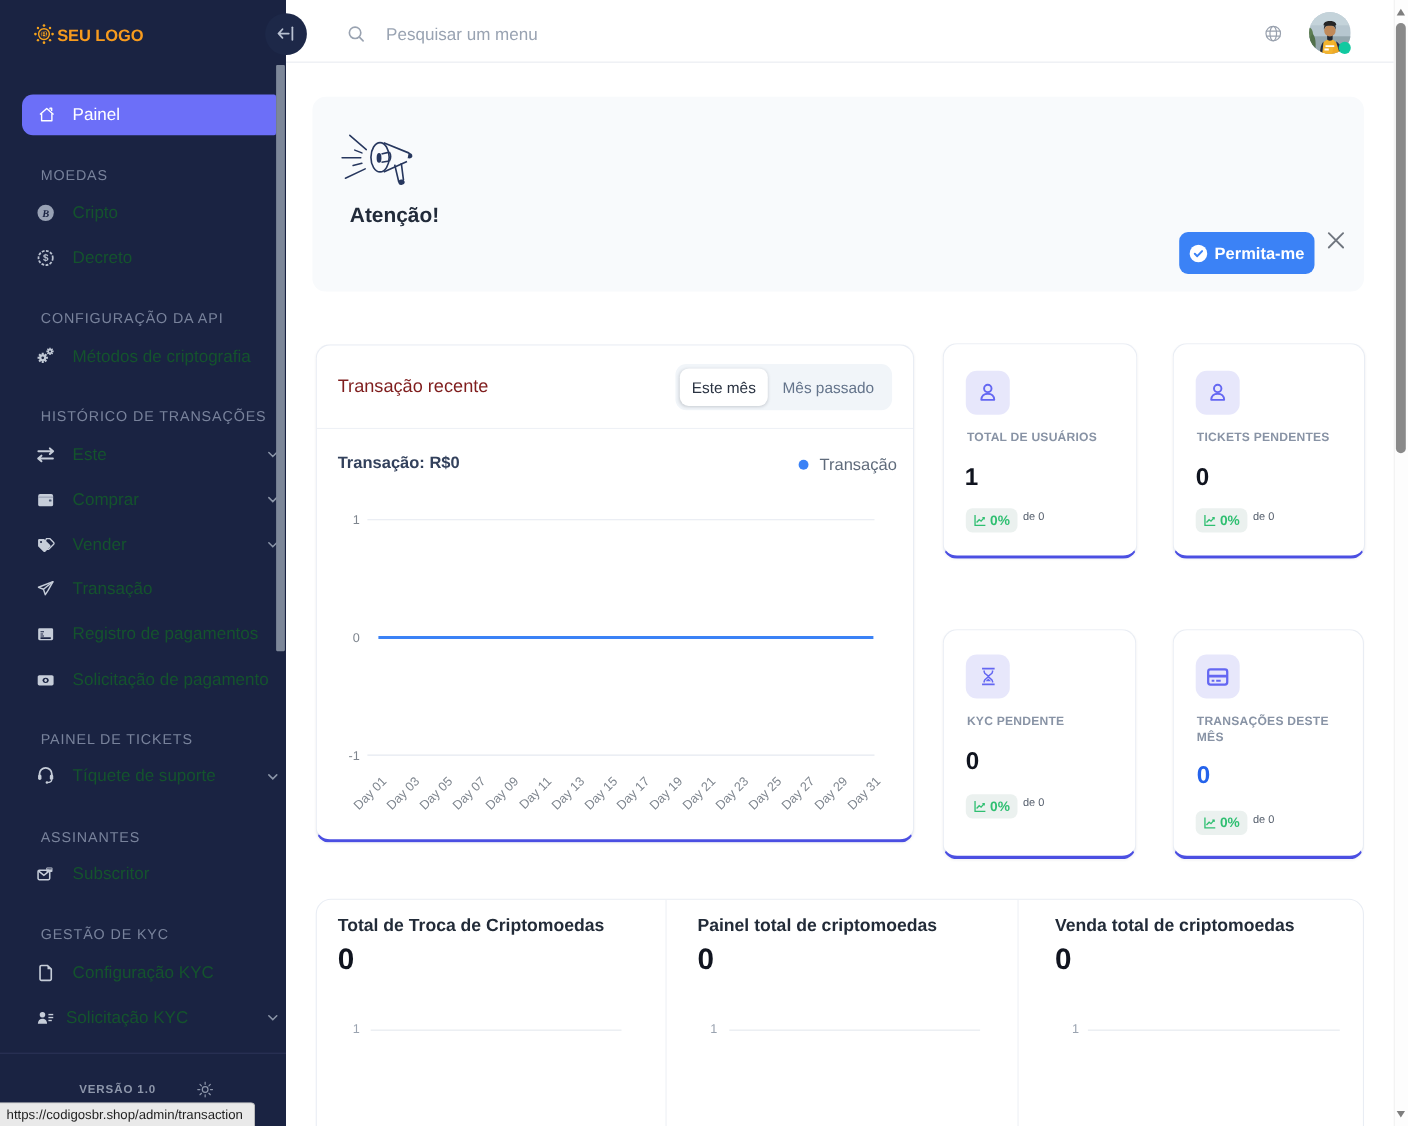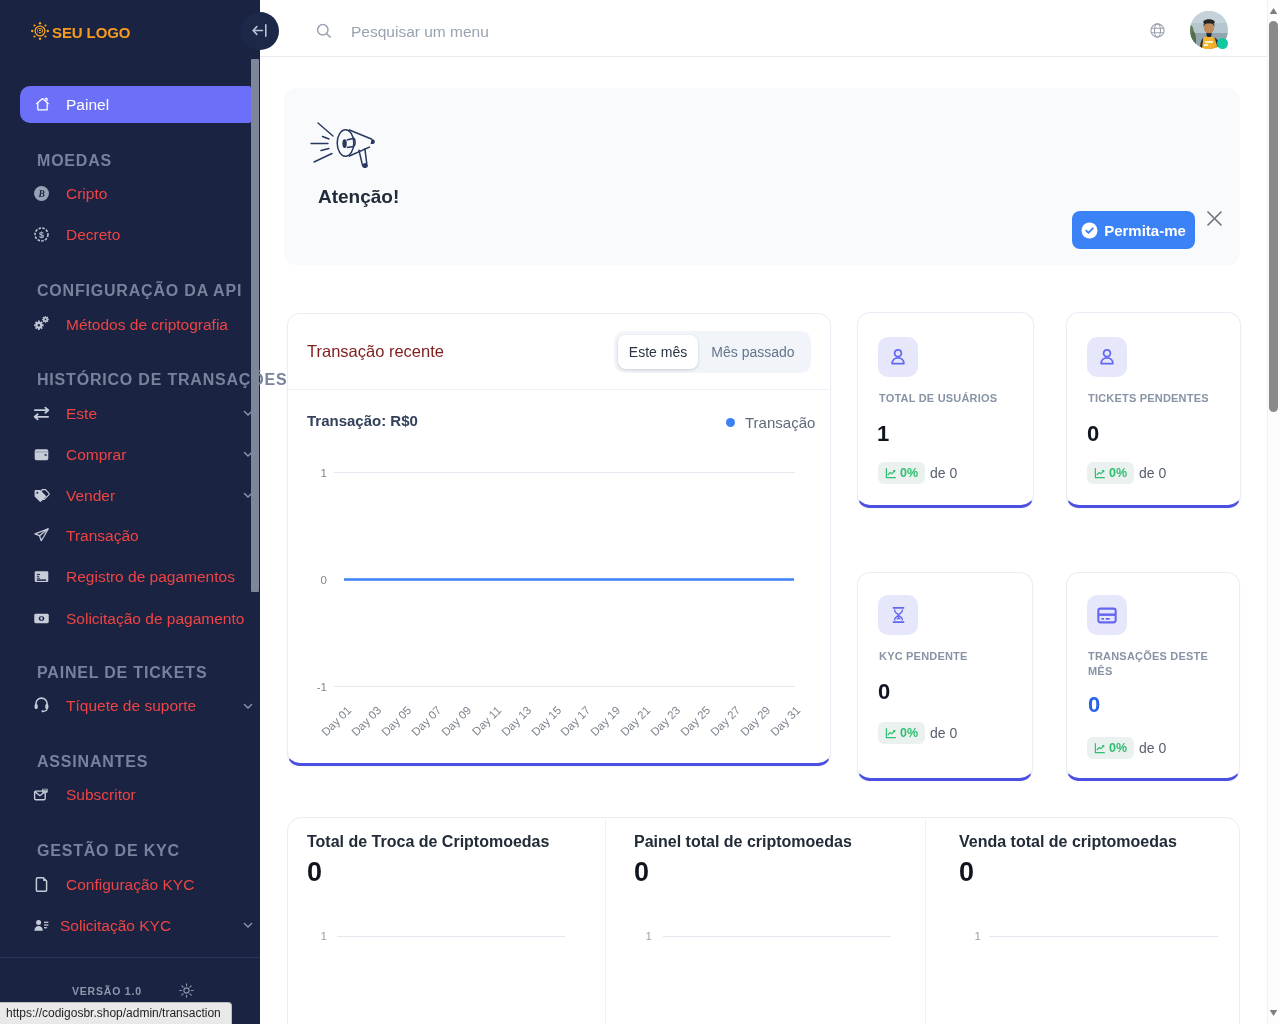--- a/index.html
+++ b/index.html
@@ -1,30 +1,30 @@
 <!DOCTYPE html>
 <html><head>
 <meta charset="utf-8">
 <style>
 *{margin:0;padding:0;box-sizing:border-box}
 html,body{width:1280px;height:1024px;overflow:hidden;background:#fff}
 body{font-family:"Liberation Sans",sans-serif;-webkit-font-smoothing:antialiased}
 #app{position:relative;width:1280px;height:1024px;overflow:hidden}
 .a{position:absolute}
 .sb{left:0;top:0;width:260px;height:1024px;background:#1a2342}
-.sec{font-size:16px;font-weight:bold;letter-spacing:.8px;color:#78829b}
-.itm{font-size:15.5px;color:#ef4444}
+.sec{font-size:13px;font-weight:normal;letter-spacing:.8px;color:#78829b}
+.itm{font-size:15.5px;color:#14532d}
 .ic{left:33px;width:17px;height:17px}
 svg{display:block}
 .card{background:#fff;border:1px solid #e9edf4;border-bottom:3px solid #4b4fe2;border-radius:13px;box-shadow:0 1px 2px rgba(16,24,40,.04)}
 .lbl{font-size:11px;font-weight:bold;letter-spacing:.2px;color:#8893a5}
 .num{font-size:22px;font-weight:bold;color:#10141f}.num2{font-size:27px;font-weight:bold;color:#10141f}
 .badge{background:#ebf1ef;border-radius:6px;height:22px;display:flex;align-items:center;padding:0 7px;gap:3px}
 .pct{font-size:12.5px;font-weight:bold;color:#2fbf71}
-.de0{font-size:14px;color:#57606e}
+.de0{font-size:10px;color:#57606e}
 .btitle{font-size:16px;font-weight:bold;color:#222b38}
 </style>
 </head>
 <body>
 <div id="app">
 
 <div class="a sb"></div>
 
 <svg class="a" style="left:30px;top:21px" width="20" height="20" viewBox="0 0 20 20">
   <g fill="#f6a21c">

